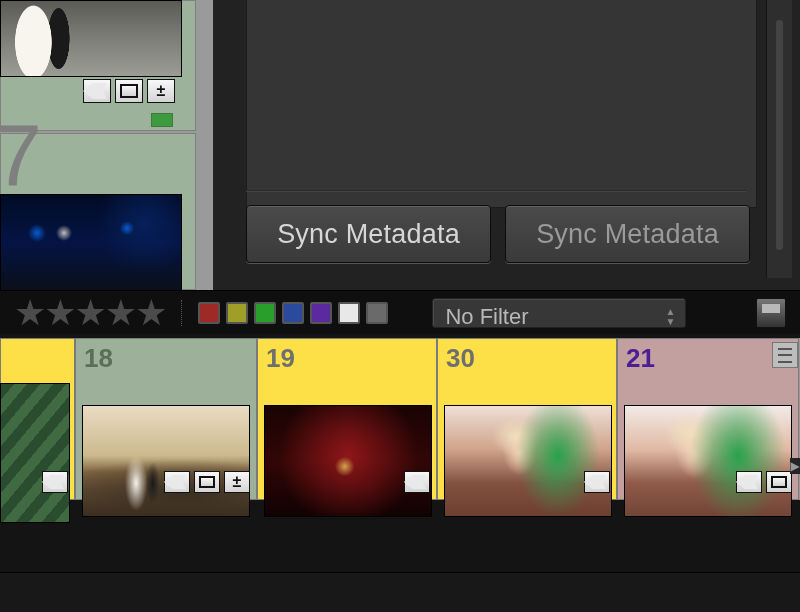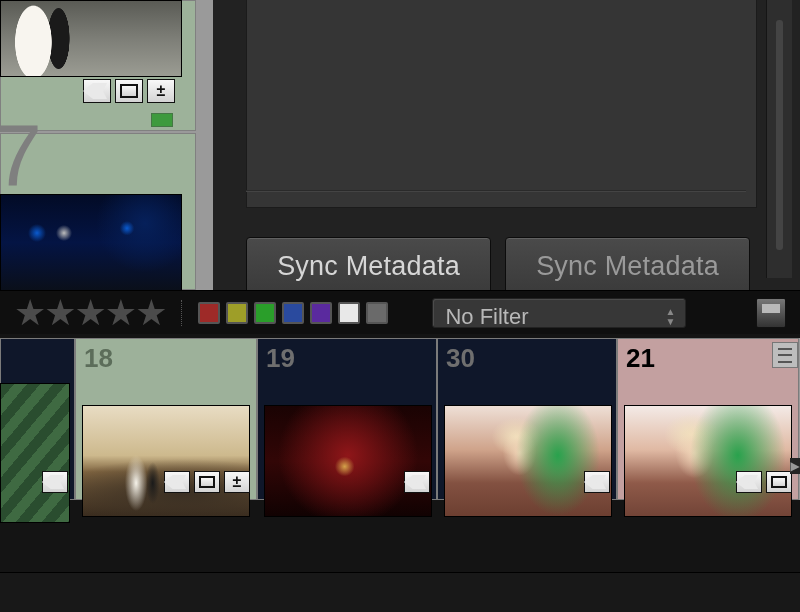--- a/index.html
+++ b/index.html
@@ -144,21 +144,21 @@
     position:absolute;
     left: 33px; top: 190px;
     width: 500px; height: 2px;
     background: #2a2a2a;
     border-bottom: 1px solid #444;
   }
 
   .btn-row {
     position:absolute;
     left: 33px; top: 205px;
-    display:flex; gap: 14px; margin-top: 32px;
+    display:flex; gap: 14px;
   }
   .big-btn {
     height: 58px;
     width: 245px;
     border: 1px solid #0c0c0c;
     background: linear-gradient(180deg,#4a4a4a,#3a3a3a);
     color: #d6d6d6;
     font-size: 27px;
     letter-spacing: 0.2px;
     display:flex; align-items:center; justify-content:center;
@@ -254,38 +254,38 @@
   .filmstrip {
     position:absolute; left:0; top:4px;
     width:800px; height: 162px;
     display:flex;
     background:#9a9a9a;
   }
   .fcell {
     position:relative;
     flex: 0 0 auto;
     border: 1px solid #7b7b7b;
-    background: #0f172a;
+    background: #fde047;
   }
   .fcell.sel { background: #9db19a; }
   .fcell.red { background: #c3a0a0; }
 
   .fcell.c0 { width: 75px; }
   .fcell.c18 { width: 182px; }
   .fcell.c19 { width: 180px; }
   .fcell.c20 { width: 180px; }
   .fcell.c21 { width: 182px; }
 
   .fcell .num {
     position:absolute; top: 4px; left: 8px;
     font-size: 26px; font-weight: 600;
     color: #6f6f6f;
   }
   .fcell.sel .num { color:#5c6d5a; }
-  .fcell.red .num { color:#000000; }
+  .fcell.red .num { color:#4c1d95; }
 
   .fcell .thumb {
     position:absolute;
     left: 6px; top: 66px;
     width: 168px; height: 112px;
     border: 1px solid #000;
   }
   .fcell.c0 .thumb {
     left: -1px; top: 44px;
     width: 70px; height: 140px;

